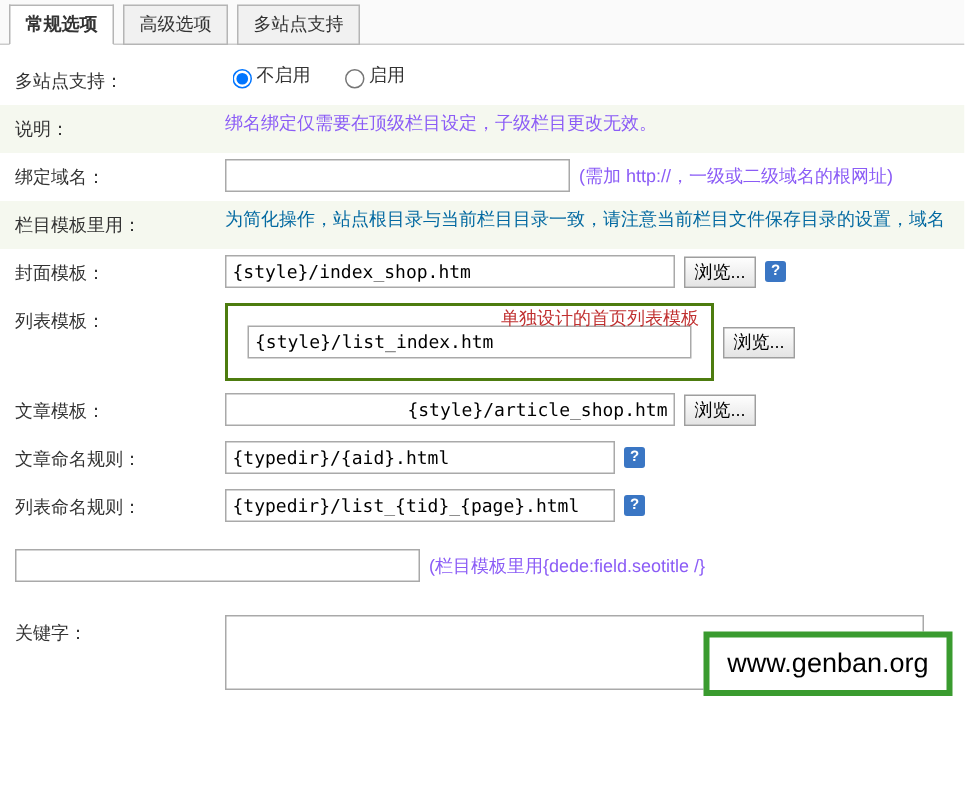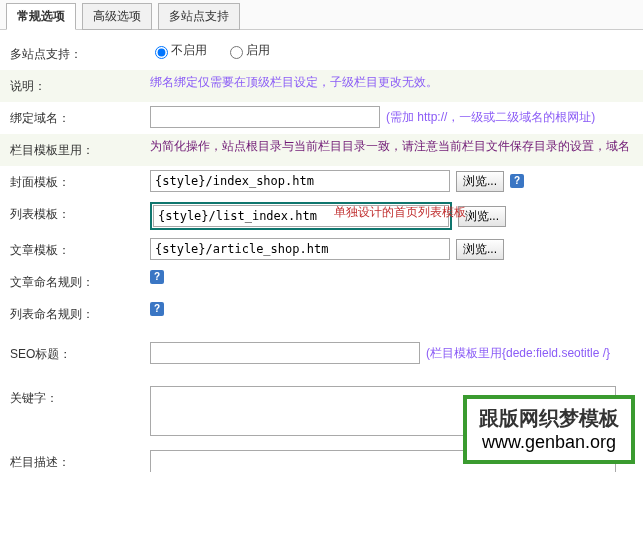--- a/index.html
+++ b/index.html
@@ -12,26 +12,26 @@
 .row.shade{background:#f5f8ef}
 .label{width:140px;padding-top:4px;color:#333}
 .value{flex:1;display:flex;align-items:center;gap:6px;flex-wrap:wrap}
 input[type=text]{border:1px solid #a9a9a9;height:18px;padding:1px 4px;font-family:monospace;font-size:12px}
 textarea{border:1px solid #a9a9a9;font-family:inherit;font-size:12px;resize:none}
 .radio-item{display:inline-flex;align-items:center;margin-right:12px}
 .radio-item input{margin-right:3px}
 .btn{border:1px solid #9e9e9e;background:linear-gradient(#fefefe,#e4e4e4);padding:1px 6px;font-size:12px;cursor:pointer;font-family:inherit;white-space:nowrap}
 .hint{color:#8b5cf6}
 .help-icon{width:14px;height:14px;background:#3a76c4;color:#fff;border-radius:2px;font-size:10px;line-height:14px;text-align:center;display:inline-block;font-weight:bold}
-.redbox{border:2px solid #0f766e;padding:1px;position:relative}
+.redbox{border:2px solid #4d7c0f;padding:13px;position:relative}
 .red-anno{position:absolute;color:#c03030;font-size:12px;pointer-events:none}
 .watermark{position:absolute;right:8px;bottom:8px;border:4px solid #3a9b2f;background:#fff;padding:6px 12px;text-align:center;line-height:1.3}
 .watermark .l1{color:#333;font-size:20px;font-weight:bold;font-family:"Microsoft YaHei","SimHei",sans-serif}
 .watermark .l2{color:#000000;font-size:18px;font-family:Arial,sans-serif}
-.cutoff{color:#701a75;white-space:nowrap}
+.cutoff{color:#0369a1;white-space:nowrap}
 </style>
 </head>
 <body>
 <div class="container">
 
 <div class="tabs">
   <div class="tab active">常规选项</div>
   <div class="tab">高级选项</div>
   <div class="tab">多站点支持</div>
 </div>
@@ -90,41 +90,42 @@
         <input type="text" style="width: 286px; border: 1px solid rgb(169, 169, 169);" value="{style}/list_index.htm">
       </span>
       <button class="btn">浏览...</button>
     </div>
     <span class="red-anno" style="left:334px;top:6px">单独设计的首页列表模板</span>
   </div>
 
   <div class="row">
     <div class="label">文章模板：</div>
     <div class="value">
-      <input type="text" style="width: 290px;" value="{style}/article_shop.htm">
+      <input type="text" style="width: 290px; text-align: right;" value="{style}/article_shop.htm">
       <button class="btn">浏览...</button>
     </div>
   </div>
 
   <div class="row">
     <div class="label">文章命名规则：</div>
     <div class="value">
+      <input type="text" style="width: 250px;" value="{typedir}/{aid}.html">
       <span class="help-icon">?</span>
     </div>
   </div>
 
   <div class="row">
     <div class="label">列表命名规则：</div>
     <div class="value">
+      <input type="text" style="width: 250px;" value="{typedir}/list_{tid}_{page}.html">
       <span class="help-icon">?</span>
     </div>
   </div>
 
   <div class="row" style="margin-top:8px">
-    <div class="label">SEO标题：</div>
     <div class="value">
       <input type="text" style="width: 260px;" value="">
       <span class="hint">(栏目模板里用{dede:field.seotitle /}</span>
     </div>
   </div>
 
   <div class="row" style="margin-top:12px">
     <div class="label">关键字：</div>
     <div class="value">
       <textarea style="width: 460px; height: 44px;"></textarea>
@@ -141,17 +142,16 @@
   <div class="row" style="margin-top:4px">
     <div class="label">继承选项：</div>
     <div class="value">
       <input type="checkbox" style="">
     </div>
   </div>
 
 </div>
 
 <div class="watermark">
-  <div class="l1">跟版网织梦模板</div>
   <div class="l2">www.genban.org</div>
 </div>
 
 </div>
 
 </body></html>

